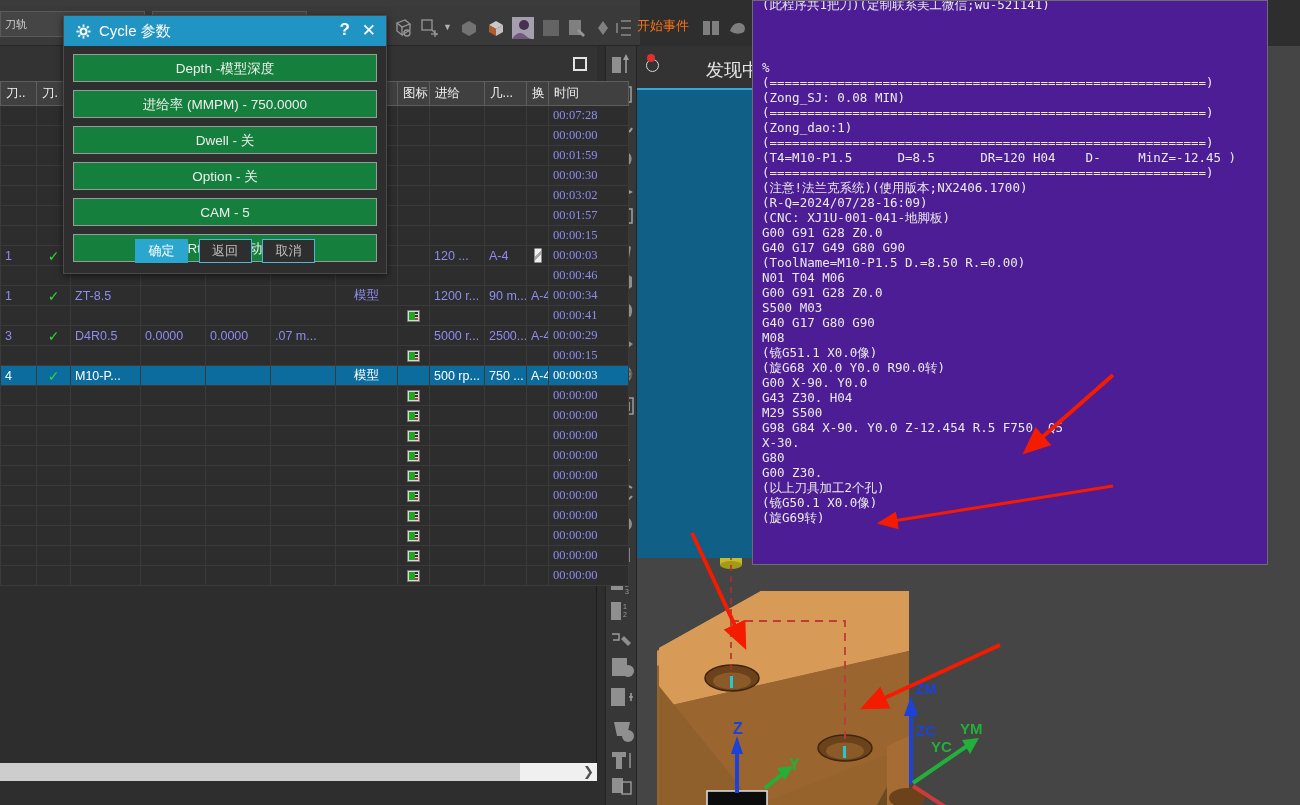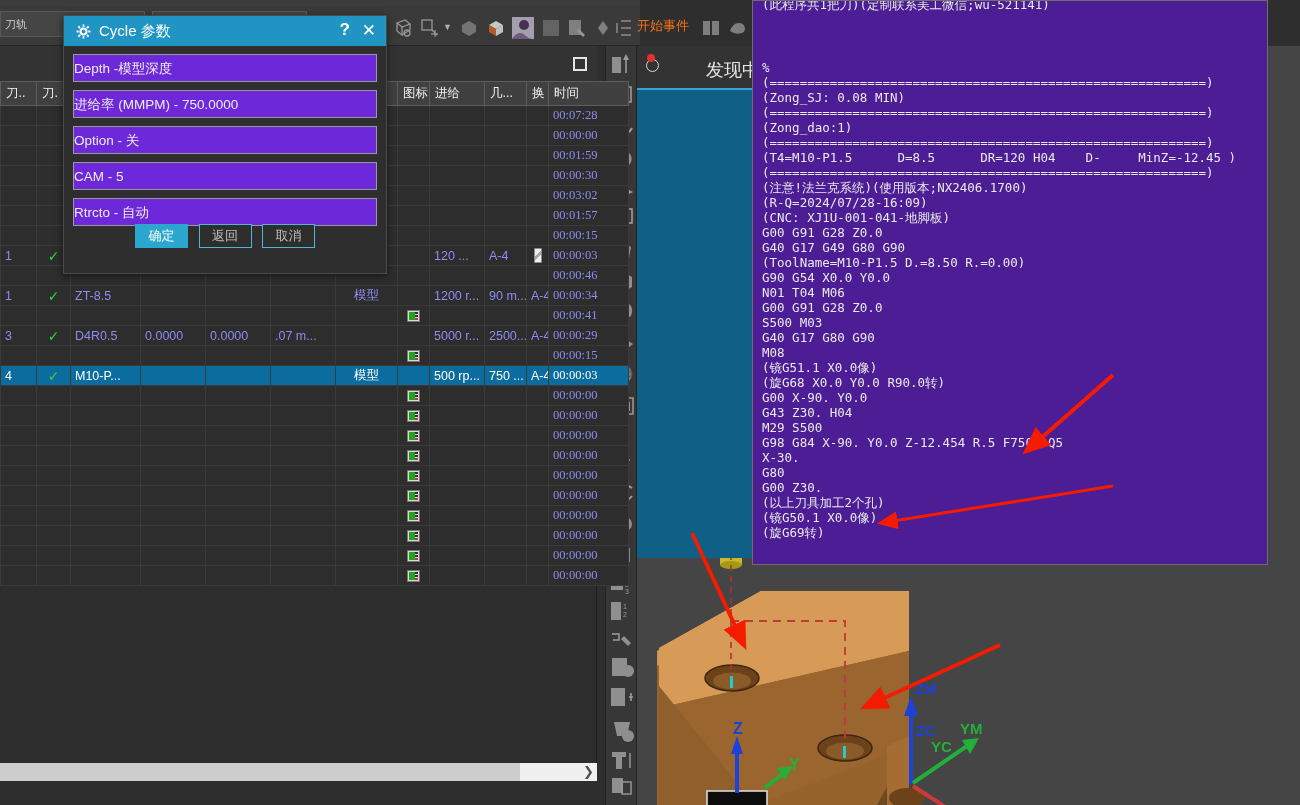--- a/index.html
+++ b/index.html
@@ -85,25 +85,25 @@
   
   .dlg { position:absolute; left:63px; top:15px; width:324px; height:259px;
          background:#2e2e2e; border:1px solid #4b4b4b; box-shadow:0 2px 7px rgba(0,0,0,.55);text-decoration:underline; }
   .dlg-title { position:absolute; left:0; top:0; width:322px; height:30px; background:#2095c4; }
   .dlg-title-text { position:absolute; left:35px; top:6px; font-size:15px; color:#ffffff; }
   .dlg-gear { position:absolute; left:12px; top:8px; width:15px; height:15px; }
   .dlg-help { position:absolute; right:36px; top:4px; font-size:17px; color:#ffffff; font-weight:bold;}
   .dlg-close { position:absolute; right:10px; top:4px; font-size:17px; color:#ffffff; }
   .dlg-body { position:absolute; left:0; top:30px; width:322px; height:227px; background:#2e2e2e; }
   .opt-btn { display:block; margin:8px 9px 0 9px; height:28px; line-height:27px;
-             background:#6d28d9; border:1px solid #9a9a9a; color:#eeeeee; font-size:13.5px;
-             text-align:left; }
+             background:#15803d; border:1px solid #9a9a9a; color:#eeeeee; font-size:13.5px;
+             text-align:center; }
   .dlg-foot { position:absolute; left:0; bottom:9px; width:322px; text-align:center; }
   .fbtn { display:inline-block; width:53px; height:24px; line-height:22px; font-size:13px;
-          text-align:center; margin:16px 3px; }
+          text-align:center; margin:1px 3px; }
   .fbtn.primary { background:#2ba7cf; color:#ffffff; border:1px solid #2ba7cf; }
   .fbtn.ghost { background:#2e2e2e; color:#bfbfbf; border:1px solid #4fb6d8; }
 </style>
 </head>
 <body>
 
 <div id="root">
   <div class="app-bg"></div>
 
   <div class="viewport">
@@ -192,21 +192,20 @@
         <div class="codeline">(Zong_dao:1)</div>
         <div class="codeline">(==========================================================)</div>
         <div class="codeline">(T4=M10-P1.5      D=8.5      DR=120 H04    D-     MinZ=-12.45 )</div>
         <div class="codeline">(==========================================================)</div>
         <div class="codeline">(注意!法兰克系统)(使用版本;NX2406.1700)</div>
         <div class="codeline">(R-Q=2024/07/28-16:09)</div>
         <div class="codeline">(CNC: XJ1U-001-041-地脚板)</div>
         <div class="codeline">G00 G91 G28 Z0.0</div>
         <div class="codeline">G40 G17 G49 G80 G90</div>
         <div class="codeline">(ToolName=M10-P1.5 D.=8.50 R.=0.00)</div>
-        <div class="codeline">G90 G54 X0.0 Y0.0</div>
         <div class="codeline">N01 T04 M06</div>
         <div class="codeline">G00 G91 G28 Z0.0</div>
         <div class="codeline">S500 M03</div>
         <div class="codeline">G40 G17 G80 G90</div>
         <div class="codeline">M08</div>
         <div class="codeline">(镜G51.1 X0.0像)</div>
         <div class="codeline">(旋G68 X0.0 Y0.0 R90.0转)</div>
         <div class="codeline">G00 X-90. Y0.0</div>
         <div class="codeline">G43 Z30. H04</div>
         <div class="codeline">M29 S500</div>
@@ -846,20 +845,21 @@
           </g>
       </svg>
       <span class="dlg-title-text">Cycle 参数</span>
       <span class="dlg-help">?</span>
       <span class="dlg-close">✕</span>
     </div>
     <div class="dlg-body">
       <div id="dlg-options">
           <div class="opt-btn">Depth -模型深度</div>
           <div class="opt-btn">进给率 (MMPM) - 750.0000</div>
+          <div class="opt-btn">Dwell - 关</div>
           <div class="opt-btn">Option - 关</div>
           <div class="opt-btn">CAM - 5</div>
           <div class="opt-btn">Rtrcto - 自动</div>
         </div>
       <div class="dlg-foot">
         <span class="fbtn primary">确定</span>
         <span class="fbtn ghost">返回</span>
         <span class="fbtn ghost">取消</span>
       </div>
     </div>

